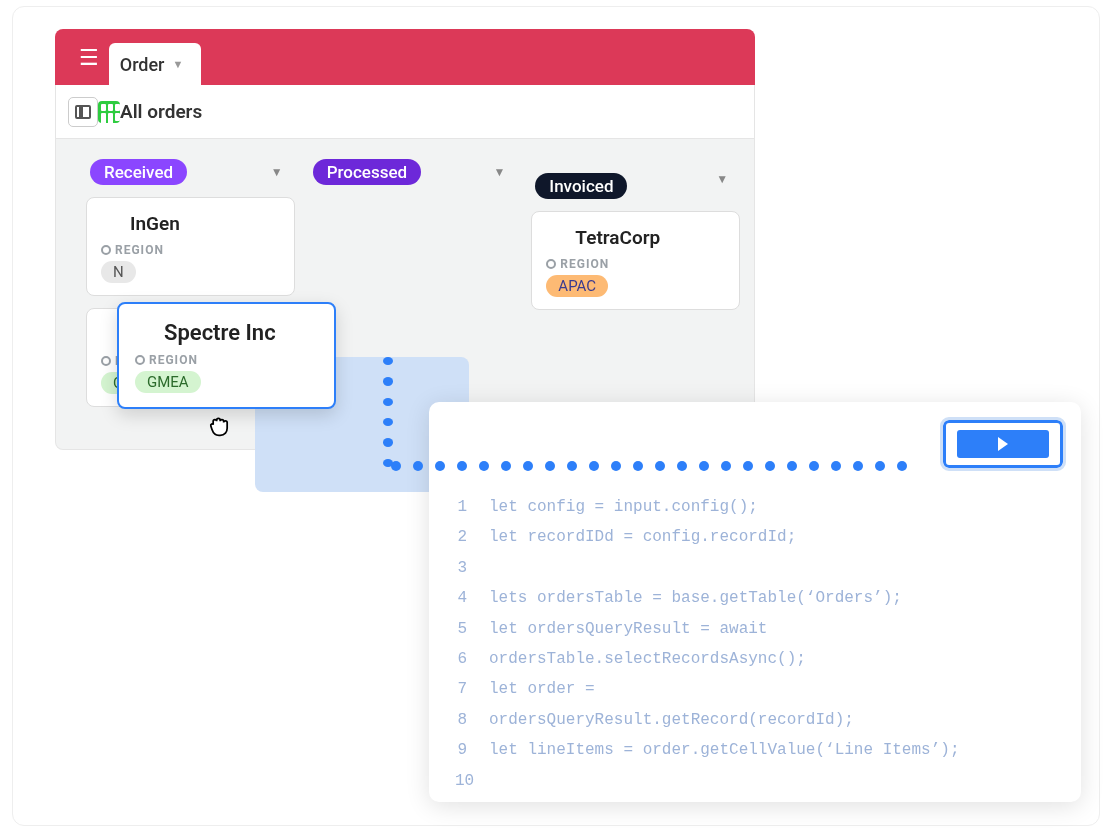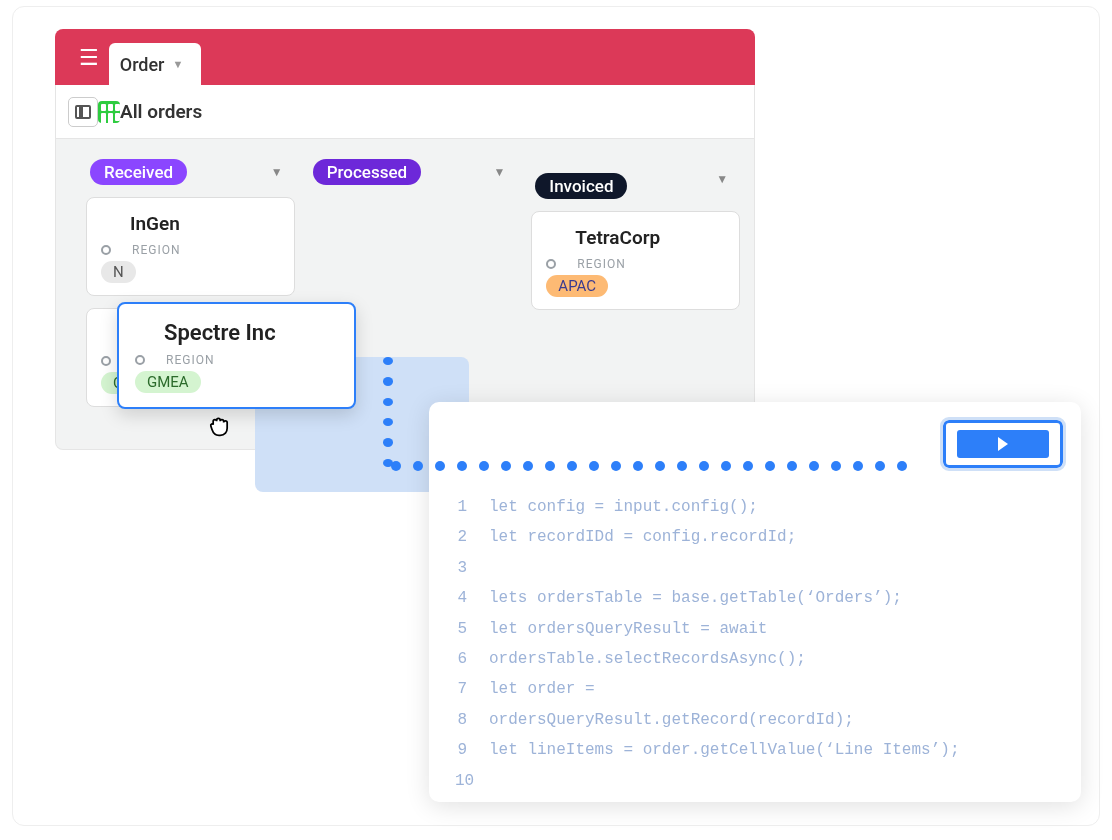--- a/index.html
+++ b/index.html
@@ -166,24 +166,24 @@
     font-size: 19px;
     font-weight: 600;
     color: #222;
     margin-bottom: 8px;
     margin-left: 29px;
   }
   .field-label {
     font-size: 12px;
     letter-spacing: 1px;
     color: #9aa0a6;
-    font-weight: 400;
+    font-weight: 700;
     display: flex;
     align-items: center;
-    gap: 21px;
+    gap: 4px;
     margin-bottom: 4px;
   }
   .field-label .dot {
     width: 10px; height: 10px;
     border: 2px solid #9aa0a6;
     border-radius: 50%;
     display: inline-block;
   }
   .badge {
     display: inline-block;
@@ -193,21 +193,21 @@
   }
   .badge.gray  { background: #e8e8e8; color: #555; }
   .badge.lav   { background: #fdba74; color: #3b3b8f; }
   .badge.lime  { background: #d4f4d0; color: #2c6b2c; }
 
   
   .drag-card {
     position: absolute;
     left: 104px;
     top: 295px;
-    width: 239px;
+    width: 219px;
     background: #fff;
     border: 2px solid #2d7ff9;
     border-radius: 8px;
     padding: 16px 16px 14px 16px;
     box-shadow: 0 6px 18px rgba(0,0,0,0.15);
     z-index: 5;
   }
   .drag-card .card-title { font-size: 22px; }
   .grab-cursor {
     position: absolute;

